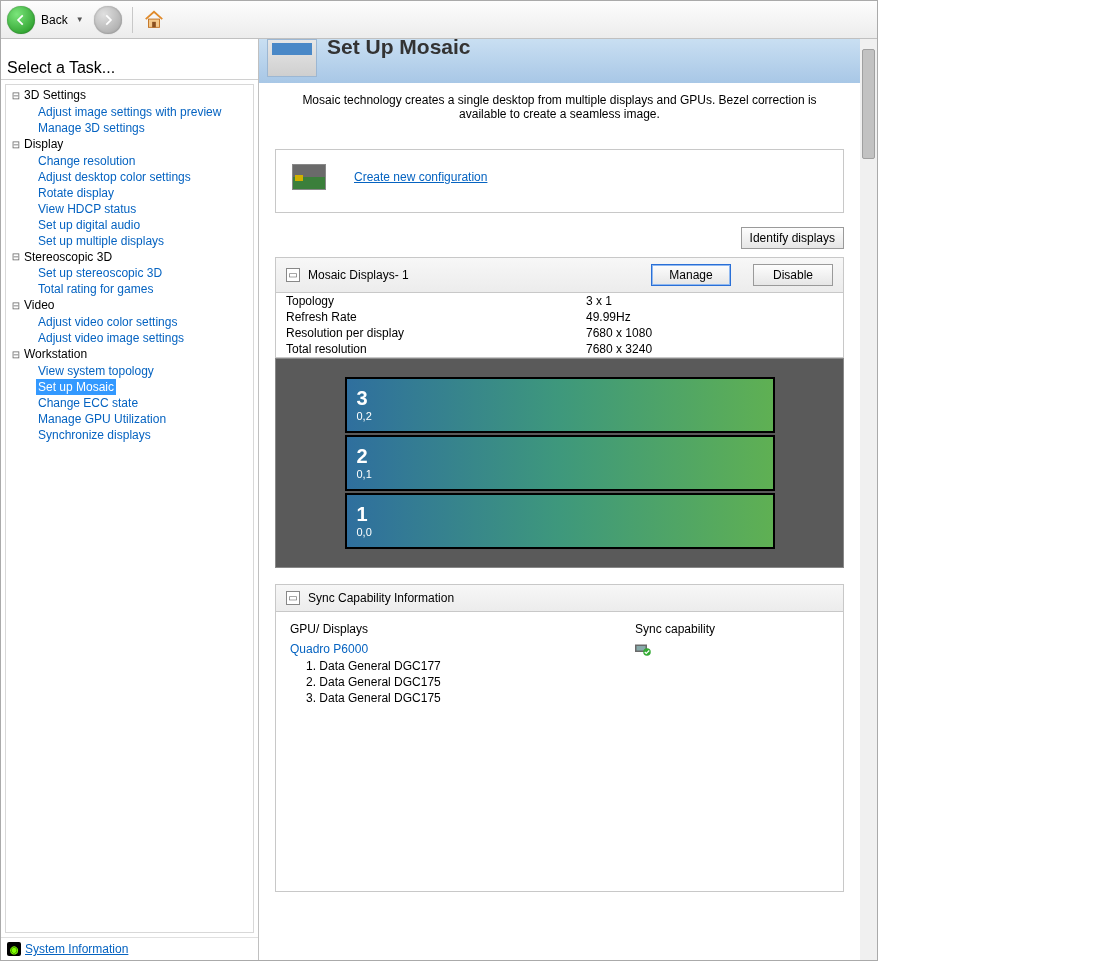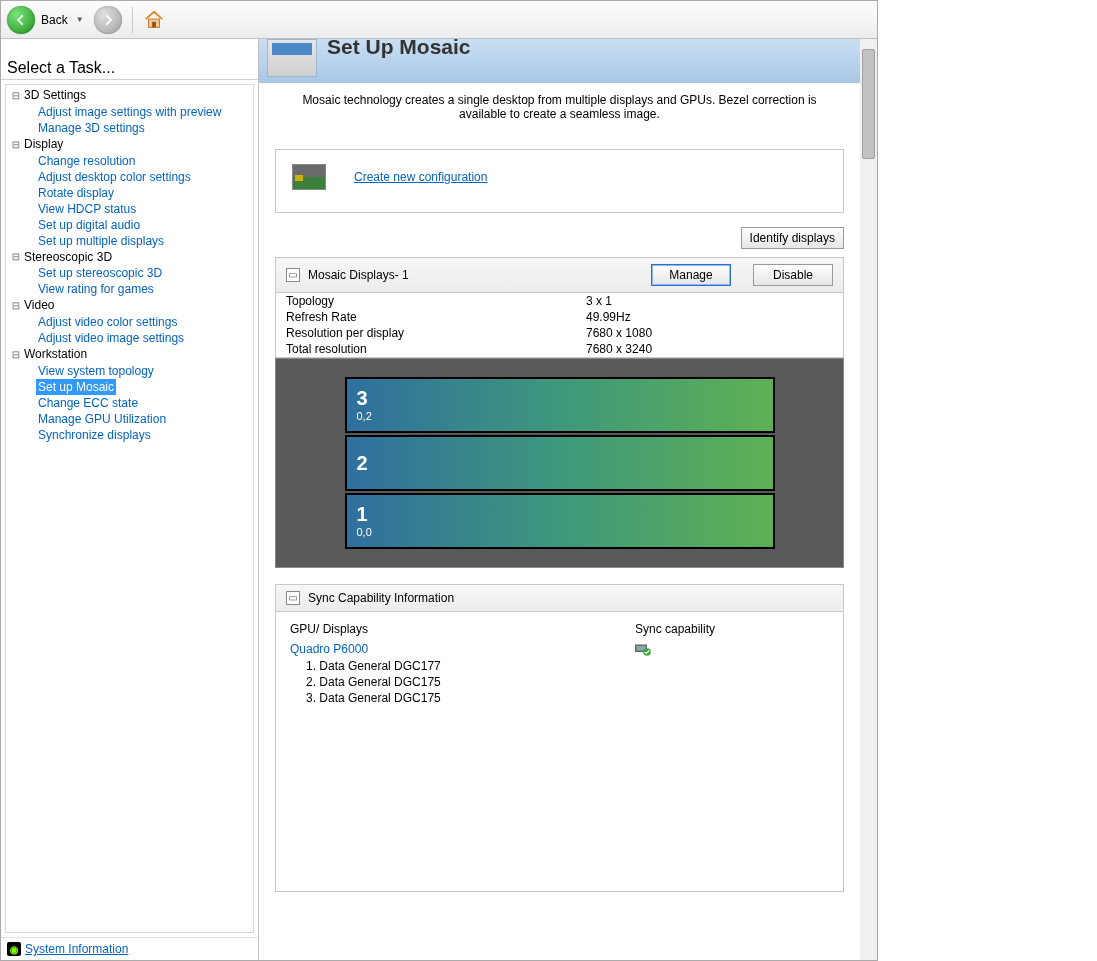--- a/index.html
+++ b/index.html
@@ -120,21 +120,21 @@
             <li><span class="tw">⊟</span><span class="cat">Display</span><ul class="children">
                 <li><span class="lnk">Change resolution</span></li>
                 <li><span class="lnk">Adjust desktop color settings</span></li>
                 <li><span class="lnk">Rotate display</span></li>
                 <li><span class="lnk">View HDCP status</span></li>
                 <li><span class="lnk">Set up digital audio</span></li>
                 <li><span class="lnk">Set up multiple displays</span></li>
               </ul></li>
             <li><span class="tw">⊟</span><span class="cat">Stereoscopic 3D</span><ul class="children">
                 <li><span class="lnk">Set up stereoscopic 3D</span></li>
-                <li><span class="lnk">View rating for games</span></li>
+                <li><span class="lnk">Total rating for games</span></li>
               </ul></li>
             <li><span class="tw">⊟</span><span class="cat">Video</span><ul class="children">
                 <li><span class="lnk">Adjust video color settings</span></li>
                 <li><span class="lnk">Adjust video image settings</span></li>
               </ul></li>
             <li><span class="tw">⊟</span><span class="cat">Workstation</span><ul class="children">
                 <li><span class="lnk">View system topology</span></li>
                 <li><span class="lnk sel">Set up Mosaic</span></li>
                 <li><span class="lnk">Change ECC state</span></li>
                 <li><span class="lnk">Manage GPU Utilization</span></li>
@@ -195,20 +195,21 @@
               <div>7680 x 3240</div>
             </div>
           </div>
         <div class="vis" id="vis">
             <div class="disp-box">
               <div class="n">3</div>
               <div class="c">0,2</div>
             </div>
             <div class="disp-box">
               <div class="n">2</div>
+              <div class="c">0,1</div>
             </div>
             <div class="disp-box">
               <div class="n">1</div>
               <div class="c">0,0</div>
             </div>
           </div>
 
         <div class="section-head">
           <span class="collapse-ico">▭</span>
           <span>Sync Capability Information</span>

